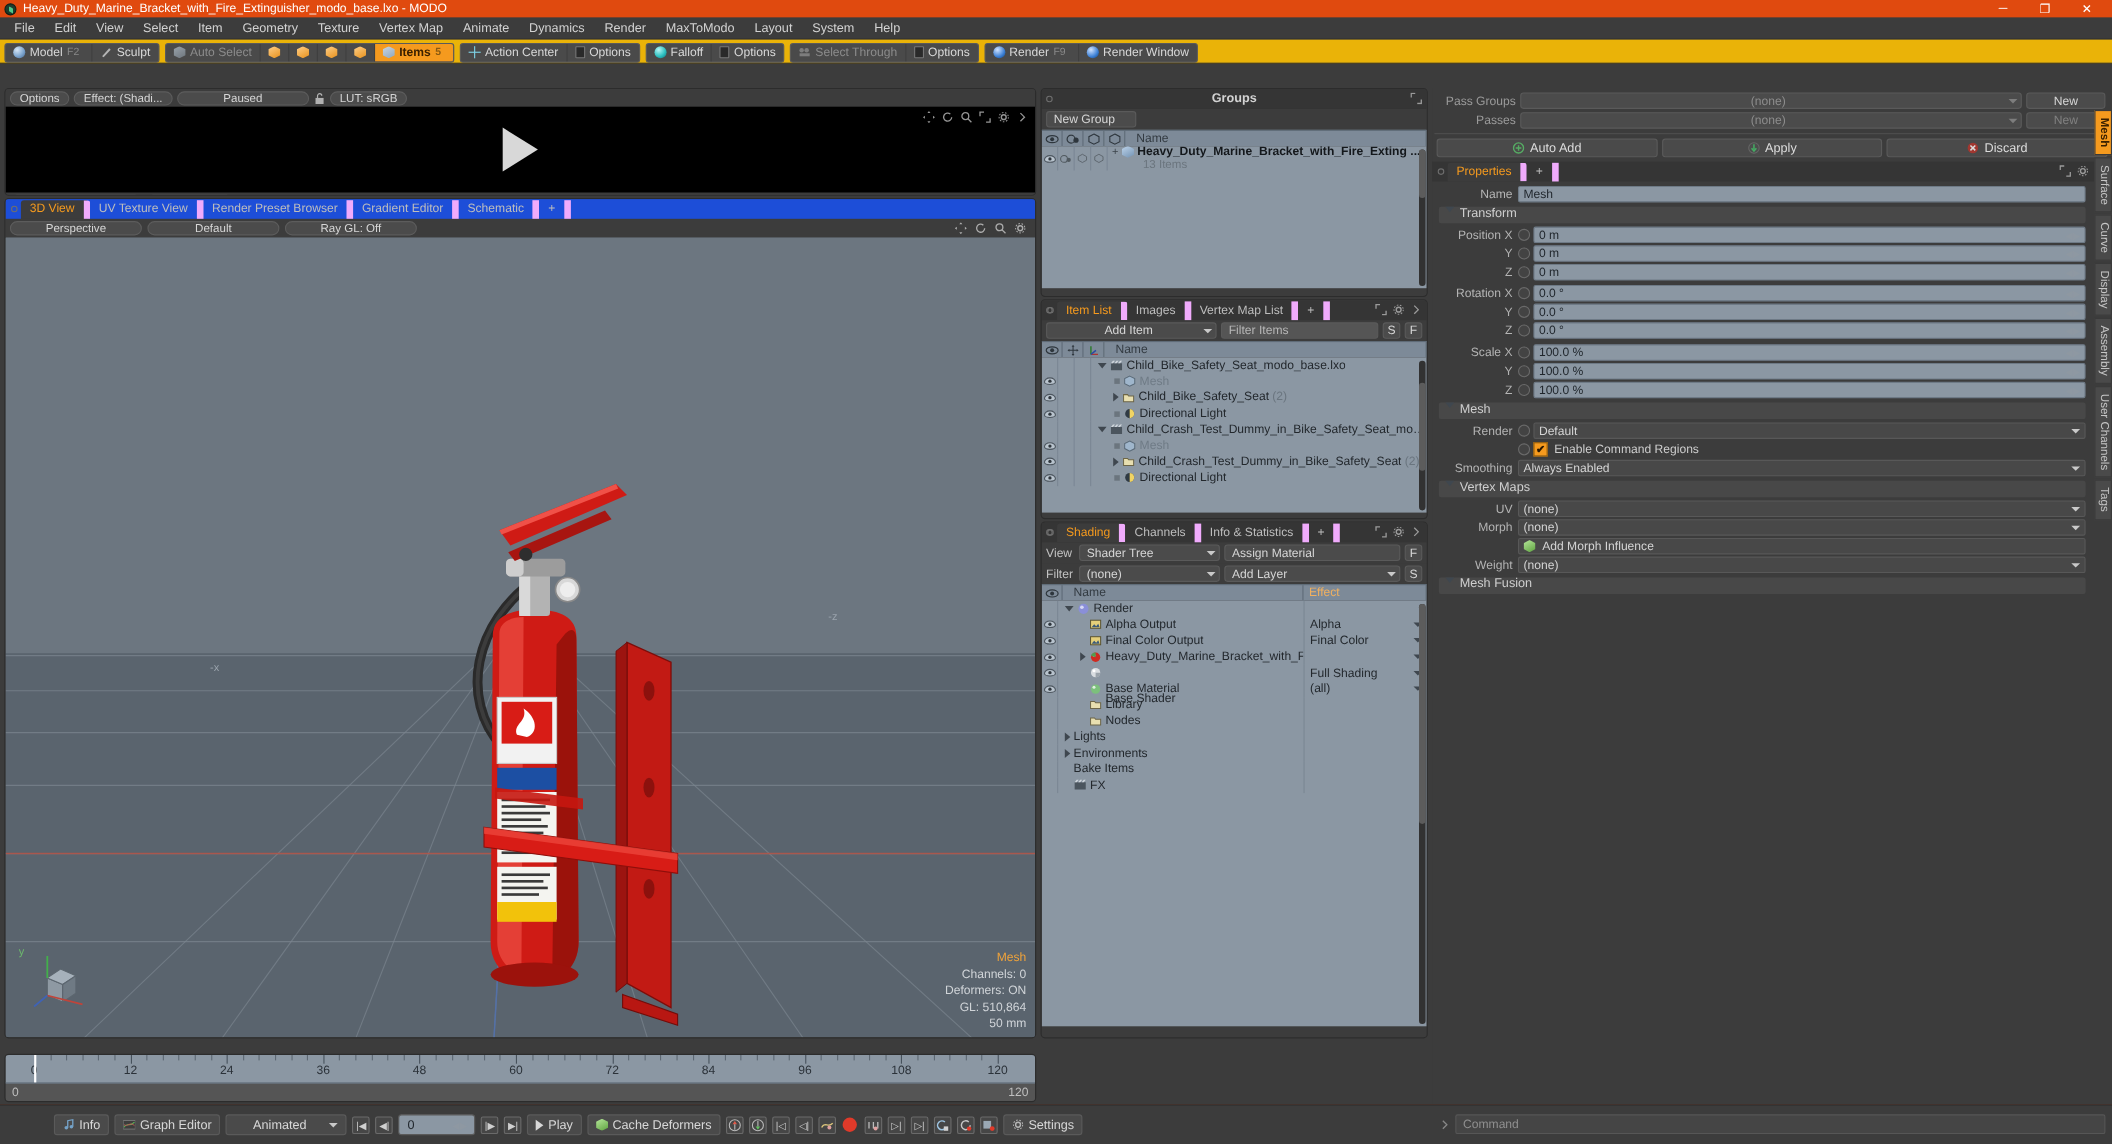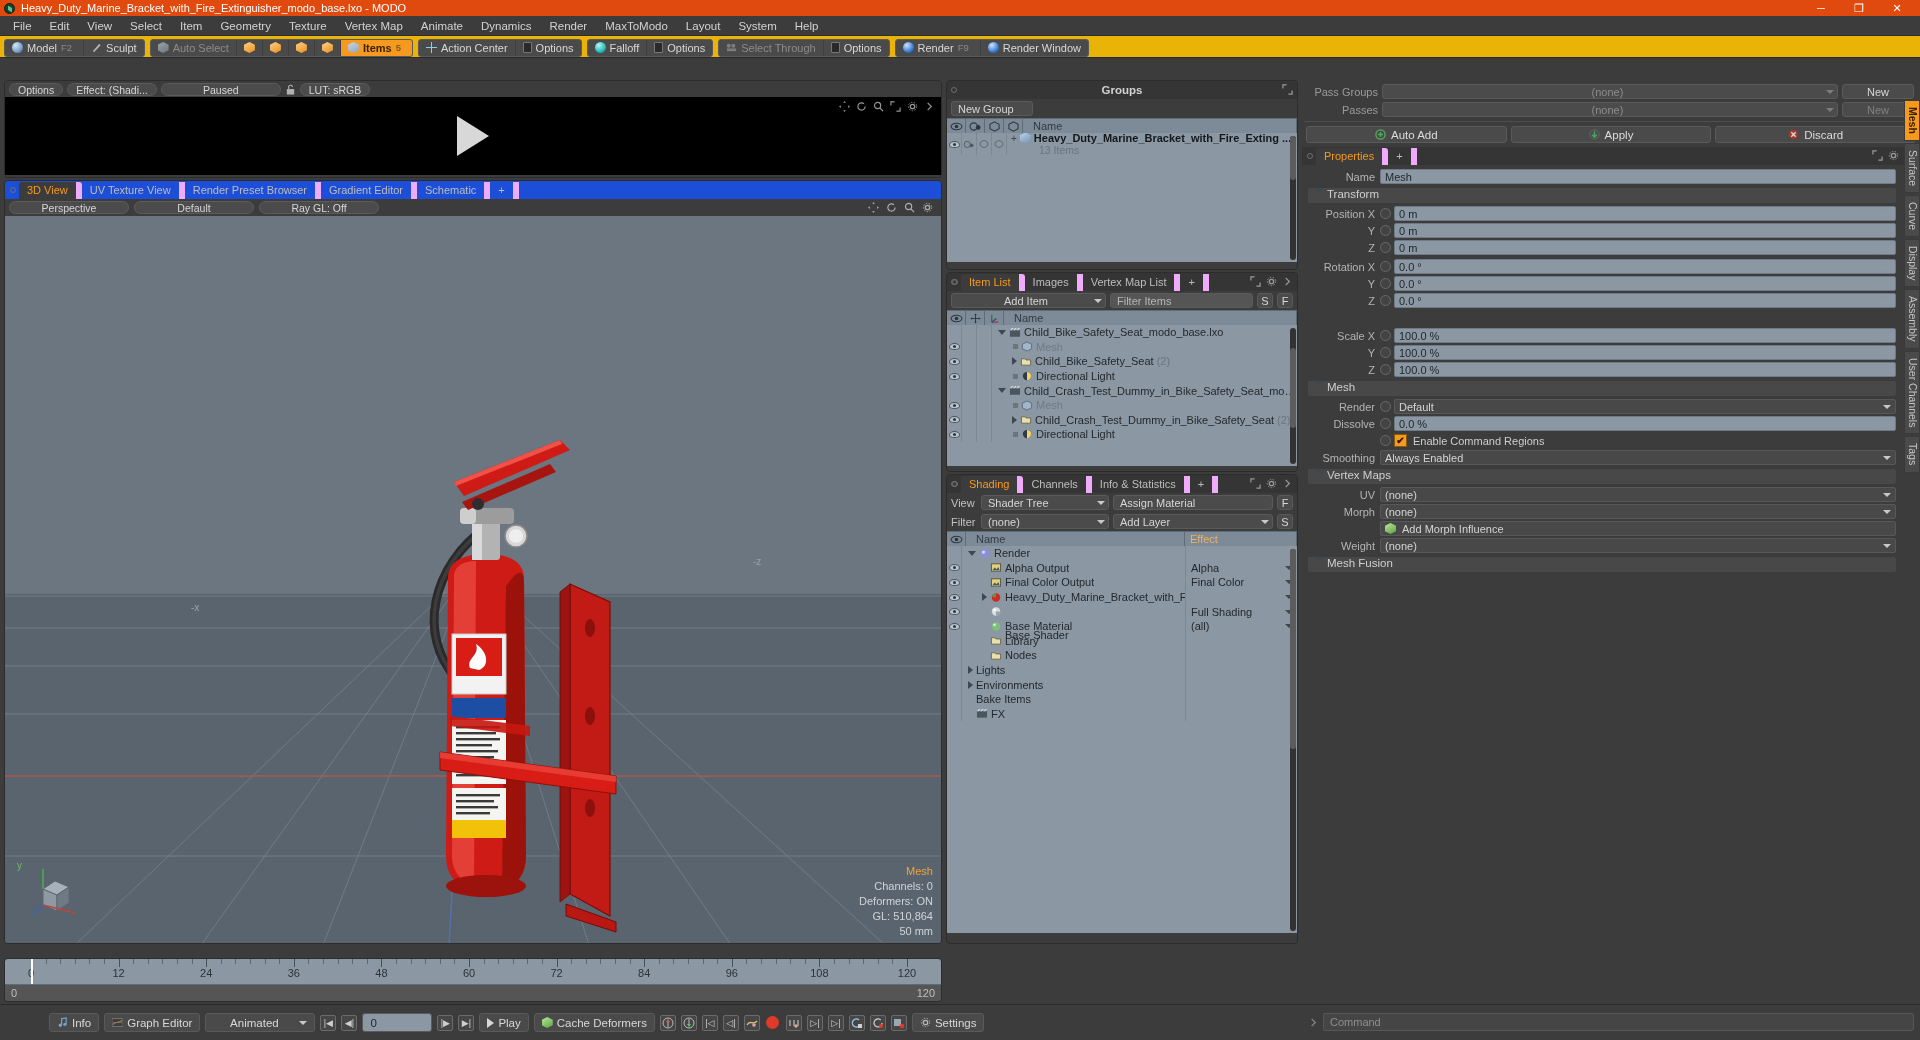--- a/index.html
+++ b/index.html
@@ -1100,21 +1100,21 @@
         </div>
         <div class="frow">
           <span class="flab">Z</span>
           <span class="knob"></span>
           <span class="fval">
               <span>0.0 °</span>
               <span class="mini">◀▶</span>
             </span>
         </div>
 
-        <div class="frow" style="margin-top:20px">
+        <div class="frow" style="margin-top:5px">
           <span class="flab">Scale X</span>
           <span class="knob"></span>
           <span class="fval">
               <span>100.0 %</span>
               <span class="mini">◀▶</span>
             </span>
         </div>
         <div class="frow">
           <span class="flab">Y</span>
           <span class="knob"></span>
@@ -1136,28 +1136,20 @@
         <div class="sectHd">
           <span class="tri down"></span>
           <span>Mesh</span>
         </div>
         <div class="frow">
           <span class="flab">Render</span>
           <span class="knob"></span>
           <span class="fval dd">
               <span>Default</span>
               <span class="caret"></span>
-            </span>
-        </div>
-        <div class="frow">
-          <span class="flab">Dissolve</span>
-          <span class="knob"></span>
-          <span class="fval">
-              <span>0.0 %</span>
-              <span class="mini">◀▶</span>
             </span>
         </div>
         <div class="frow">
           <span class="flab"></span>
           <span class="knob"></span>
           <span class="chk">✔</span>
           <span style="font-size:11px;color:#cdcdcd;padding-left:6px">Enable Command Regions</span>
         </div>
         <div class="frow">
           <span class="flab">Smoothing</span>

